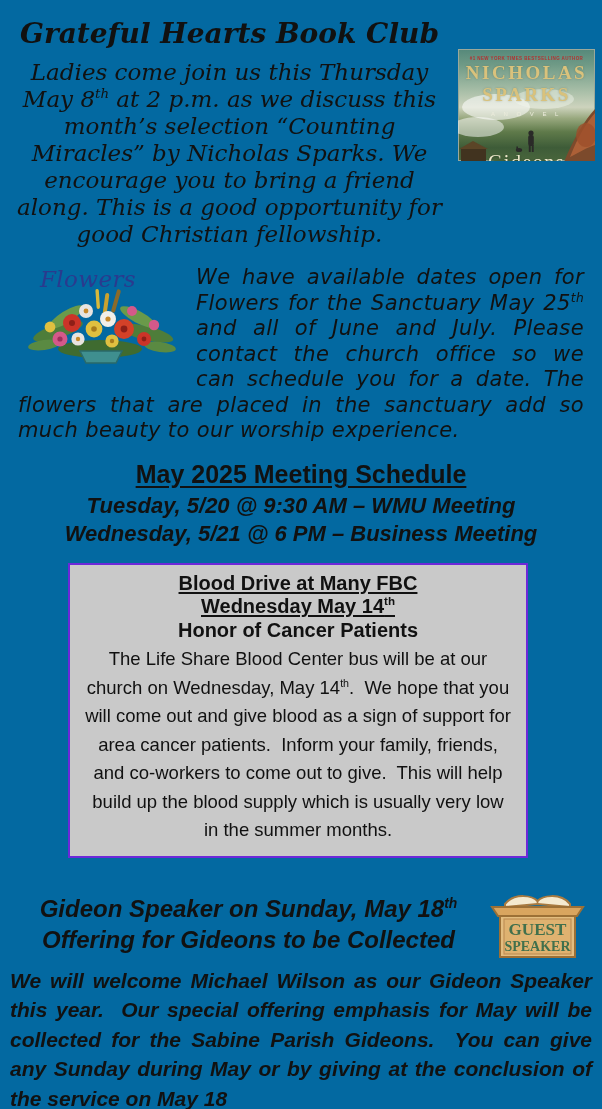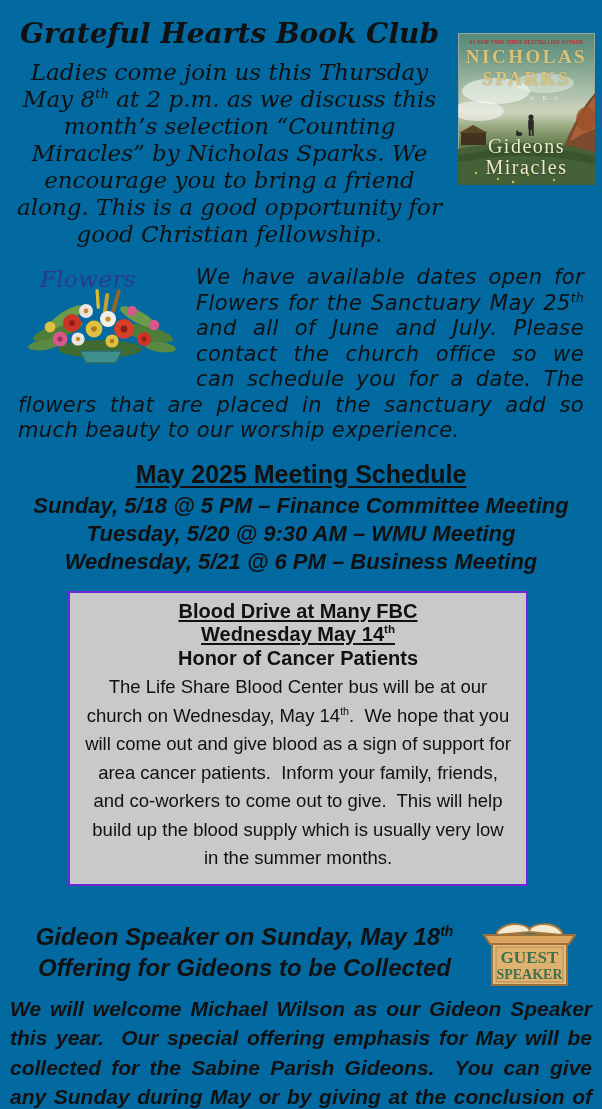--- a/index.html
+++ b/index.html
@@ -29,21 +29,21 @@
     font-family:"DejaVu Serif","Liberation Serif",serif;
     font-style:italic;font-weight:bold;font-size:28px;line-height:1.15;
   }
   .bc-para{
     margin:0;text-align:center;
     font-family:"DejaVu Serif","Liberation Serif",serif;
     font-style:italic;font-size:23px;line-height:27px;
   }
   
   .book-cover{
-    position:relative;flex:0 0 137px;width:137px;height:152px;margin-top:17px;
+    position:relative;flex:0 0 137px;width:137px;height:112px;margin-top:33px;
     overflow:hidden;
     background:linear-gradient(180deg,#55887a 0%,#6f9a86 14%,#a9bfa8 38%,#cdd3bd 52%,#98a87e 62%,#5f7a4a 74%,#3e5c38 88%,#49663c 100%);
     box-shadow:0 0 0 1px #9aa89a inset;
     padding-left:41px;
   }
   .cover-scene{position:absolute;inset:0;}
   .cover-txt{position:absolute;left:0;right:0;text-align:center;white-space:nowrap;}
   .cover-tagline{top:7px;font-size:4.5px;letter-spacing:.4px;color:#b23131;font-weight:bold;}
   .cover-author{
     top:13px;font-family:"Liberation Serif",serif;font-weight:bold;
@@ -78,21 +78,21 @@
     margin:15px 0 0 68px;width:460px;border:2px solid #6d28d9;
     background:var(--box-gray);padding:7px 15px 11px;text-align:center;
   }
   .bb-head{font-weight:bold;font-size:20px;line-height:23.5px;}
   .bb-underline{text-decoration:underline;text-underline-offset:2px;}
   .bb-body{
     margin:3px 0 0 0;font-size:18.5px;line-height:28.5px;white-space:pre-wrap;
   }
 
   
-  .gideon-head-row{display:flex;align-items:center;margin-top:30px;padding:0 24px 0 14px;gap:6px;}
+  .gideon-head-row{display:flex;align-items:center;margin-top:30px;padding:0 16px 0 14px;gap:6px;}
   .gideon-titles{
     flex:1;min-width:0;text-align:center;font-weight:bold;font-style:italic;
     font-size:24px;line-height:31px;
   }
   .guest-badge{flex:0 0 97px;width:97px;height:73px;}
   .gideon-para{
     margin:5px 0 0 0;padding:0 10px;
     font-weight:bold;font-style:italic;font-size:21px;line-height:29.5px;
     text-align:justify;text-align-last:left;white-space:pre-wrap;
   }
@@ -197,21 +197,20 @@
           <circle cx="112" cy="46" r="5" fill="#d4598a"></circle>
         </g>
 
         <path d="M60,86 L102,86 L96,98 L66,98 Z" fill="#3f8f8f" stroke="#2a6a6a" stroke-width="1.5"></path>
       </svg><span>We have available dates open for Flowers for the Sanctuary May 25</span><sup>th</sup><span> and all of June and July. Please contact the church office so we can schedule you for a date. The flowers that are placed in the sanctuary add so much beauty to our worship experience.</span>
     </p>
   </section>
 
   <section class="schedule">
     <h2 class="schedule-title">May 2025 Meeting Schedule</h2>
-    <div class="schedule-item">Sunday, 5/18 @ 5 PM – Finance Committee Meeting</div>
     <div class="schedule-item">Tuesday, 5/20 @ 9:30 AM – WMU Meeting</div>
     <div class="schedule-item">Wednesday, 5/21 @ 6 PM – Business Meeting</div>
   </section>
 
   <section class="bloodbox">
     <div class="bb-head"><span class="bb-underline">Blood Drive at Many FBC</span></div>
     <div class="bb-head"><span class="bb-underline"><span>Wednesday May 14</span><sup>th</sup></span></div>
     <div class="bb-head">Honor of Cancer Patients</div>
     <p class="bb-body"><span>The Life Share Blood Center bus will be at our church on Wednesday, May 14</span><sup>th</sup><span>.  We hope that you will come out and give blood as a sign of support for area cancer patients.  Inform your family, friends, and co-workers to come out to give.  This will help build up the blood supply which is usually very low in the summer months.</span></p>
   </section>

